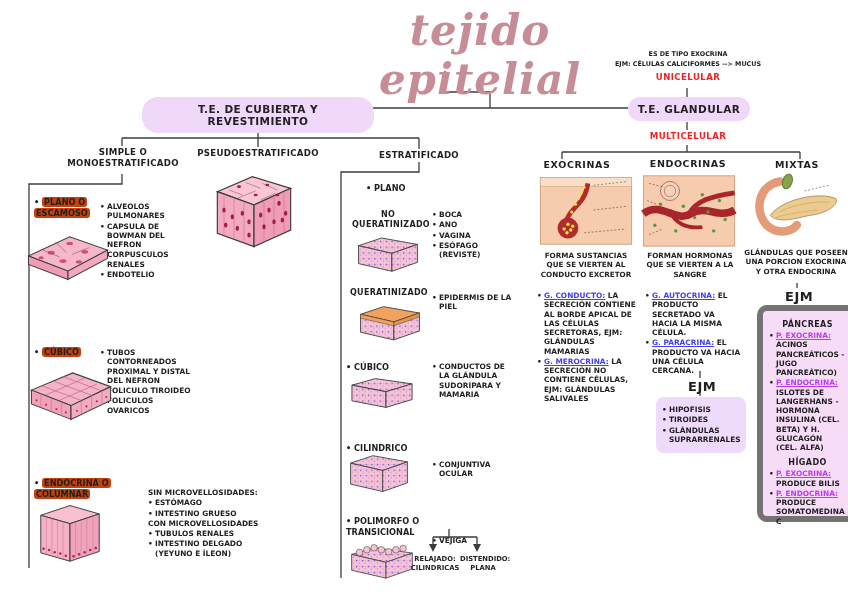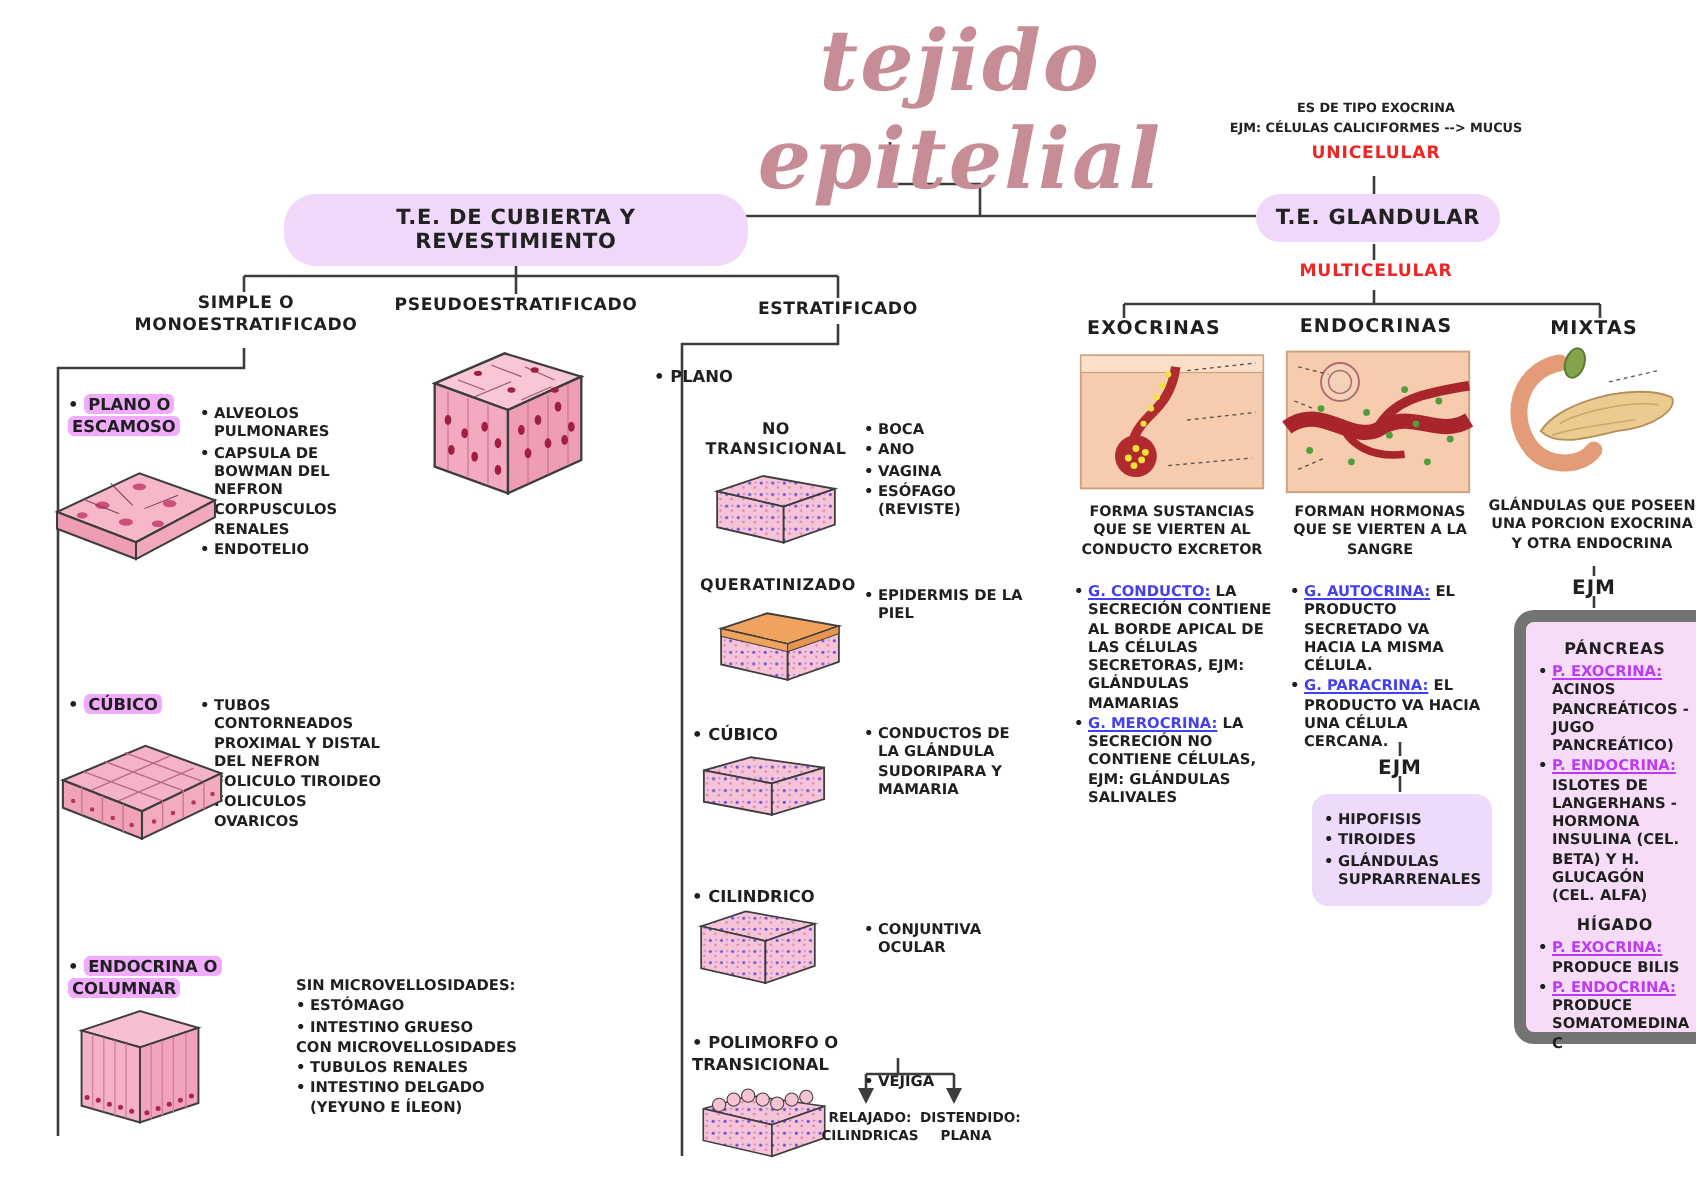--- a/index.html
+++ b/index.html
@@ -8,30 +8,30 @@
   .abs{position:absolute;}
   svg.overlay{position:absolute;left:0;top:0;pointer-events:none;}
   .title{font-family:"DejaVu Serif",serif;font-style:italic;font-weight:bold;
          font-size:42px;color:#c78d96;text-align:center;letter-spacing:1px;}
   .pill{background:#efd8fa;border-radius:16px;font-weight:bold;font-size:10.5px;
         letter-spacing:.4px;text-align:center;padding:6px 4px;box-sizing:border-box;color:#222;}
   .branch{font-weight:bold;font-size:8.6px;text-align:center;letter-spacing:.3px;line-height:1.25;}
   .colhead{font-weight:bold;font-size:9.5px;text-align:center;letter-spacing:.6px;}
   .sech{font-weight:bold;font-size:8.2px;line-height:1.3;}
   .sech::before{content:"• ";}
-  .hl{background:#f0abfc;border-radius:3px;padding:0 2px;-webkit-box-decoration-break:clone;box-decoration-break:clone;}
+  .hl{background:#c2410c;border-radius:3px;padding:0 2px;-webkit-box-decoration-break:clone;box-decoration-break:clone;}
   .b{font-weight:bold;font-size:7.4px;line-height:1.25;position:relative;padding-left:7px;margin-bottom:1px;}
   .b::before{content:"•";position:absolute;left:0;top:0;}
   .nb{font-weight:bold;font-size:7.4px;line-height:1.25;margin-bottom:1px;}
   .cap{font-weight:bold;font-size:7.2px;line-height:1.3;text-align:center;}
   .red{color:#ee2525;font-weight:bold;font-size:8.6px;text-align:center;letter-spacing:.4px;}
   .note{font-weight:bold;font-size:6.4px;text-align:center;line-height:1.4;color:#222;}
   .blue{color:#4340ef;text-decoration:underline;}
   .mag{color:#bb3bf2;text-decoration:underline;}
-  .ejm{font-weight:bold;font-size:10px;text-align:center;letter-spacing:.5px;}
+  .ejm{font-weight:bold;font-size:13px;text-align:center;letter-spacing:.5px;}
   .lbox{background:#eedafa;border-radius:8px;padding:8px 6px;box-sizing:border-box;}
   .pbox{background:#f7dcf8;border-radius:10px;padding:7px 6px;box-sizing:border-box;border:6px solid #737373;margin-left:12px;}
   .boxtitle{font-weight:bold;font-size:8px;text-align:center;letter-spacing:.4px;margin:2px 0 2px;}
   .sub{font-weight:bold;font-size:6.8px;text-align:center;line-height:1.3;}
 </style>
 </head>
 <body>
 
 <div class="canvas">
 
@@ -185,23 +185,23 @@
         <ellipse cx="74" cy="62" rx="2" ry="3"></ellipse>
         <ellipse cx="84" cy="60" rx="2" ry="3"></ellipse>
         <ellipse cx="32" cy="20" rx="2.4" ry="1.6"></ellipse>
         <ellipse cx="52" cy="30" rx="2.4" ry="1.6"></ellipse>
         <ellipse cx="66" cy="18" rx="2.4" ry="1.6"></ellipse>
         <ellipse cx="78" cy="30" rx="2.4" ry="1.6"></ellipse>
       </g>
   </svg>
 
   
-  <div class="abs sech" style="left:327px;top:183px;width:70px;"><span>PLANO</span></div>
-
-  <div class="abs branch" style="left:352px;top:210px;width:72px;font-size:8px;">NO TRANSICIONAL</div>
+  <div class="abs sech" style="left:366px;top:183px;width:70px;"><span>PLANO</span></div>
+
+  <div class="abs branch" style="left:352px;top:210px;width:72px;font-size:8px;">NO QUERATINIZADO</div>
   <svg class="abs" style="left:356px;top:234px;" width="64" height="40" viewBox="0 0 100 62">
     <polygon points="4,18 40,6 96,16 56,30" fill="url(#speck)" stroke="#3d3d3d" stroke-width="1.4"></polygon>
     <polygon points="4,18 56,30 56,58 4,46" fill="url(#speck)" stroke="#3d3d3d" stroke-width="1.4"></polygon>
     <polygon points="56,30 96,16 96,44 56,58" fill="url(#speck)" stroke="#3d3d3d" stroke-width="1.4"></polygon>
   </svg>
   <div class="abs" style="left:432px;top:210px;width:80px;">
     <div class="b">BOCA</div>
     <div class="b">ANO</div>
     <div class="b">VAGINA</div>
     <div class="b">ESÓFAGO (REVISTE)</div>

